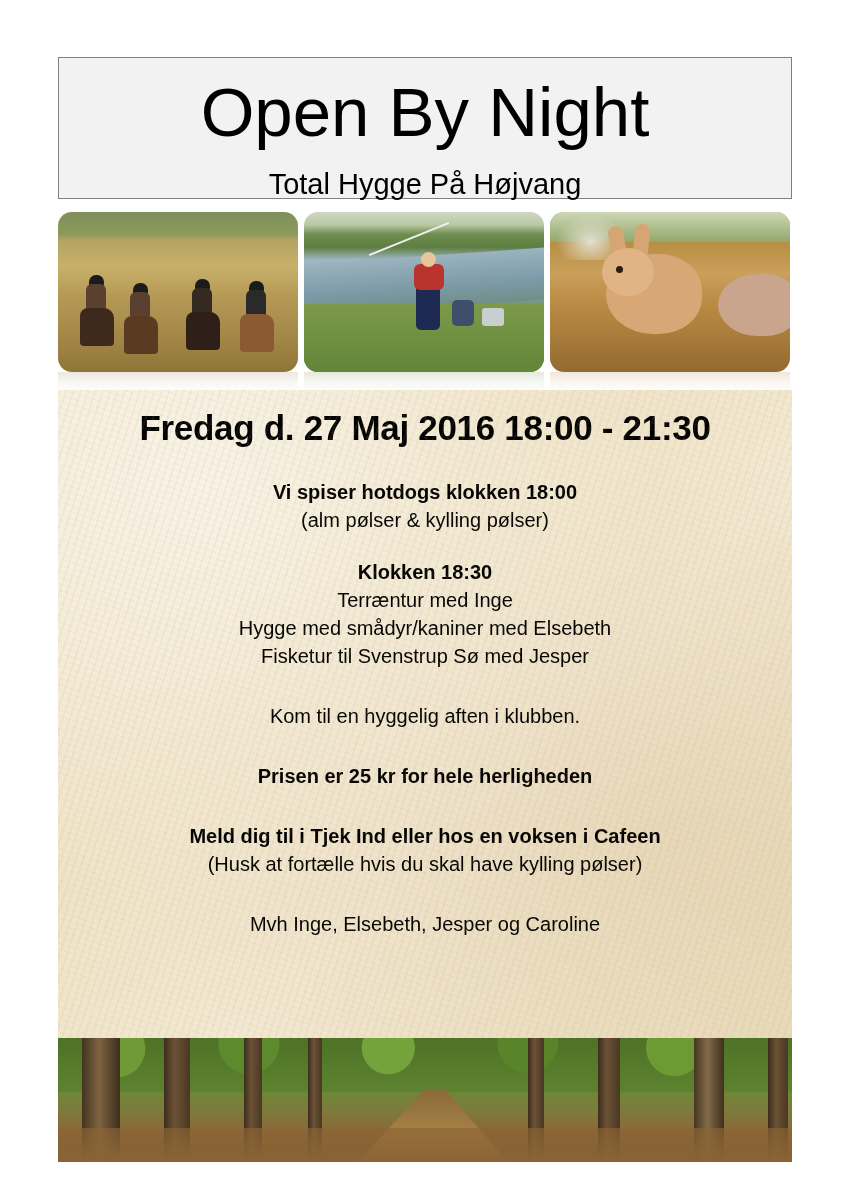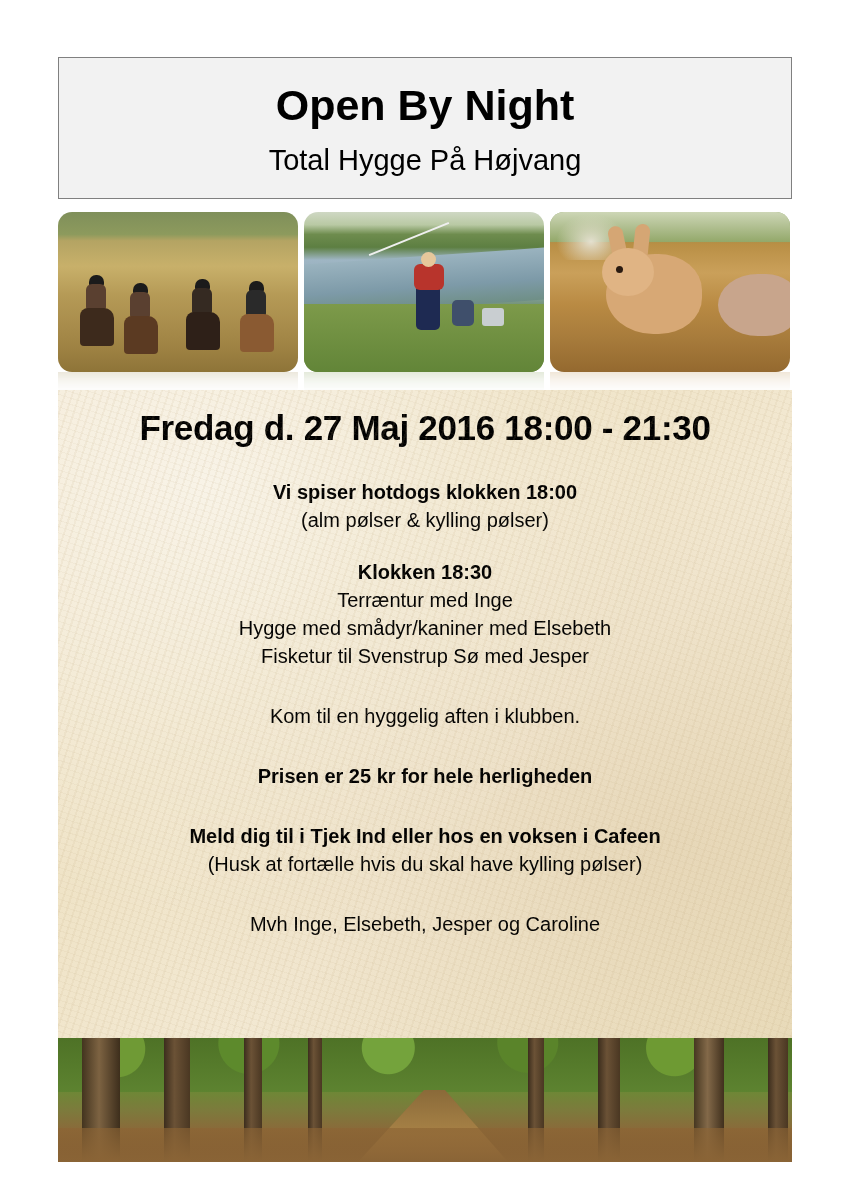--- a/index.html
+++ b/index.html
@@ -30,30 +30,30 @@
     left: 58px;
     top: 57px;
     width: 734px;
     height: 142px;
     background: #f2f2f2;
     border: 1px solid #808080;
     box-sizing: border-box;
     text-align: center;
   }
   .title-main {
-    font-size: 43px;
+    font-size: 69px;
     line-height: 66px;
-    margin-top: 14px;
+    margin-top: 22px;
     letter-spacing: 0px;
-    font-weight: bold;
+    font-weight: normal;
   }
   .title-sub {
     font-size: 29px;
     line-height: 36px;
-    margin-top: 4px;
+    margin-top: 20px;
     font-weight: normal;
   }
 
   
   .photo-strip {
     position: absolute;
     left: 58px;
     top: 212px;
     width: 734px;
     height: 160px;

